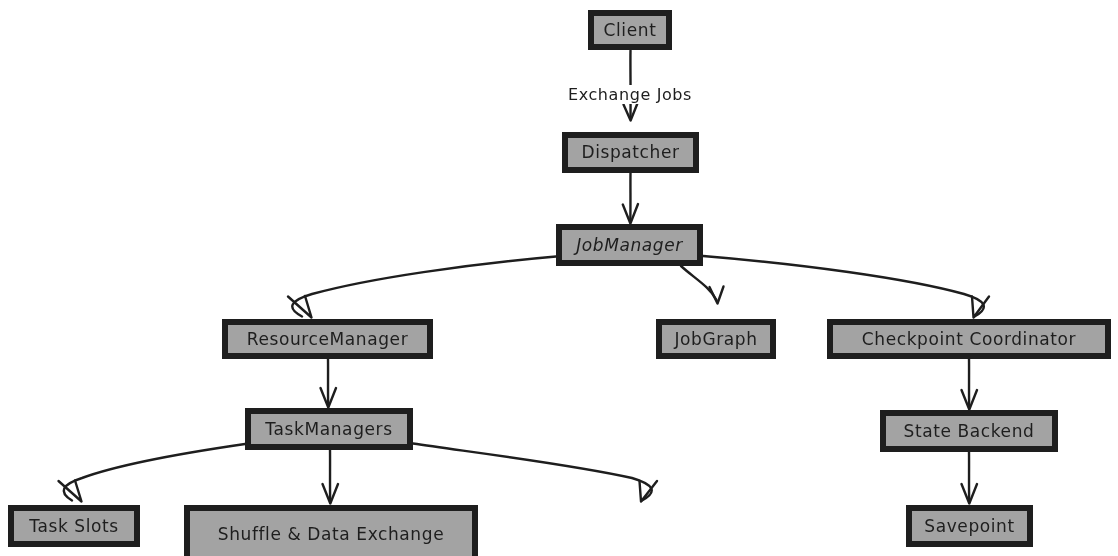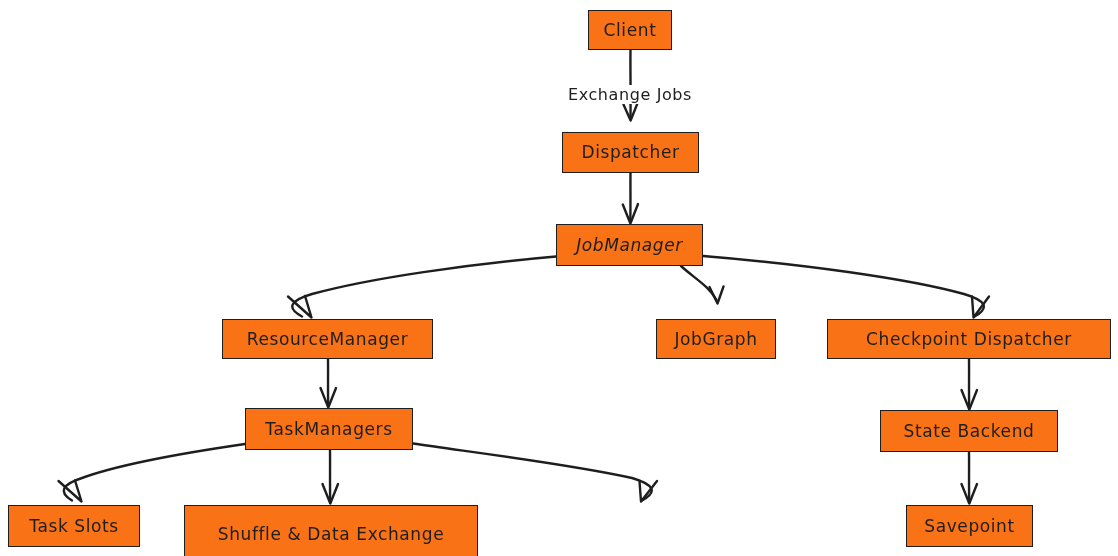--- a/index.html
+++ b/index.html
@@ -19,22 +19,22 @@
     position: absolute;
     left: 0;
     top: 0;
     width: 1118px;
     height: 556px;
     pointer-events: none;
   }
   .node {
     position: absolute;
     box-sizing: border-box;
-    background: #f97316;
-    border: 1px solid #84cc16;
+    background: #a3a3a3;
+    border: 6px solid #84cc16;
     display: flex;
     align-items: center;
     justify-content: center;
     color: #1e1e1e;
     z-index: 2;
   }
   .node .label {
     font-family: "DejaVu Sans", sans-serif;
     font-size: 17px;
     line-height: 1;
@@ -125,21 +125,21 @@
   <div class="node" style="left: 556px; top: 224px; width: 147px; height: 42px; border-color: rgb(30, 30, 30); color: rgb(30, 30, 30); font-style: italic;">
     <span class="label">JobManager</span>
   </div>
   <div class="node" style="left: 222px; top: 319px; width: 211px; height: 40px; border-color: rgb(30, 30, 30); color: rgb(30, 30, 30);">
     <span class="label">ResourceManager</span>
   </div>
   <div class="node" style="left: 656px; top: 319px; width: 120px; height: 40px; border-color: rgb(30, 30, 30); color: rgb(30, 30, 30);">
     <span class="label">JobGraph</span>
   </div>
   <div class="node" style="left: 827px; top: 319px; width: 284px; height: 40px; border-color: rgb(30, 30, 30); color: rgb(30, 30, 30);">
-    <span class="label">Checkpoint Dispatcher</span>
+    <span class="label">Checkpoint Coordinator</span>
   </div>
   <div class="node" style="left: 245px; top: 408px; width: 168px; height: 42px; border-color: rgb(30, 30, 30); color: rgb(30, 30, 30);">
     <span class="label">TaskManagers</span>
   </div>
   <div class="node" style="left: 880px; top: 410px; width: 178px; height: 42px; border-color: rgb(30, 30, 30); color: rgb(30, 30, 30);">
     <span class="label">State Backend</span>
   </div>
   <div class="node" style="left: 8px; top: 505px; width: 132px; height: 42px; border-color: rgb(30, 30, 30); color: rgb(30, 30, 30);">
     <span class="label">Task Slots</span>
   </div>

